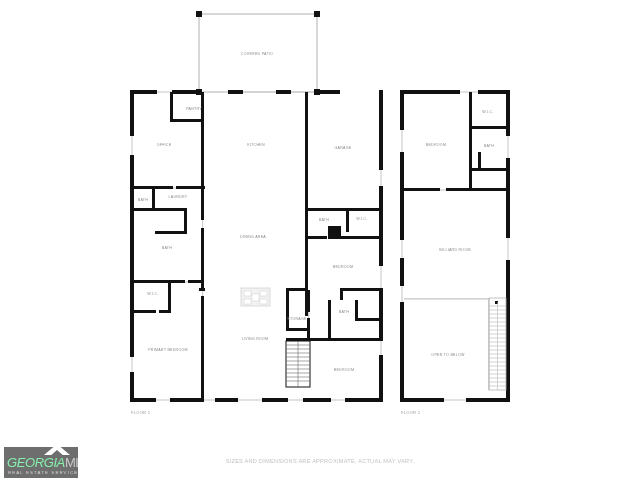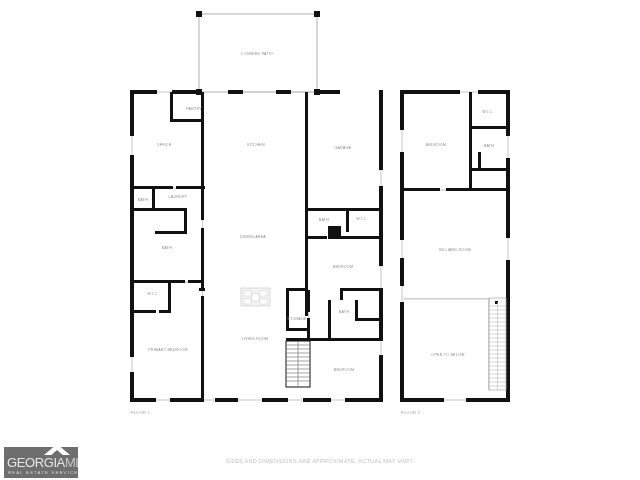--- a/index.html
+++ b/index.html
@@ -49,21 +49,21 @@
   }
   .logo-main {
     position: absolute;
     left: 3px;
     top: 9px;
     font-size: 13px;
     letter-spacing: -0.4px;
     line-height: 13px;
     white-space: nowrap;
   }
-  .logo-georgia { color: #e5e5e5; font-weight: 400; }
+  .logo-georgia { color: #86efac; font-weight: 400; font-style: italic; }
   .logo-mls { color: #c9c9c9; font-weight: 400; }
   .logo-sub {
     position: absolute;
     left: 4px;
     top: 23px;
     font-size: 4.4px;
     letter-spacing: 1.1px;
     color: #d8d8d8;
     white-space: nowrap;
   }

